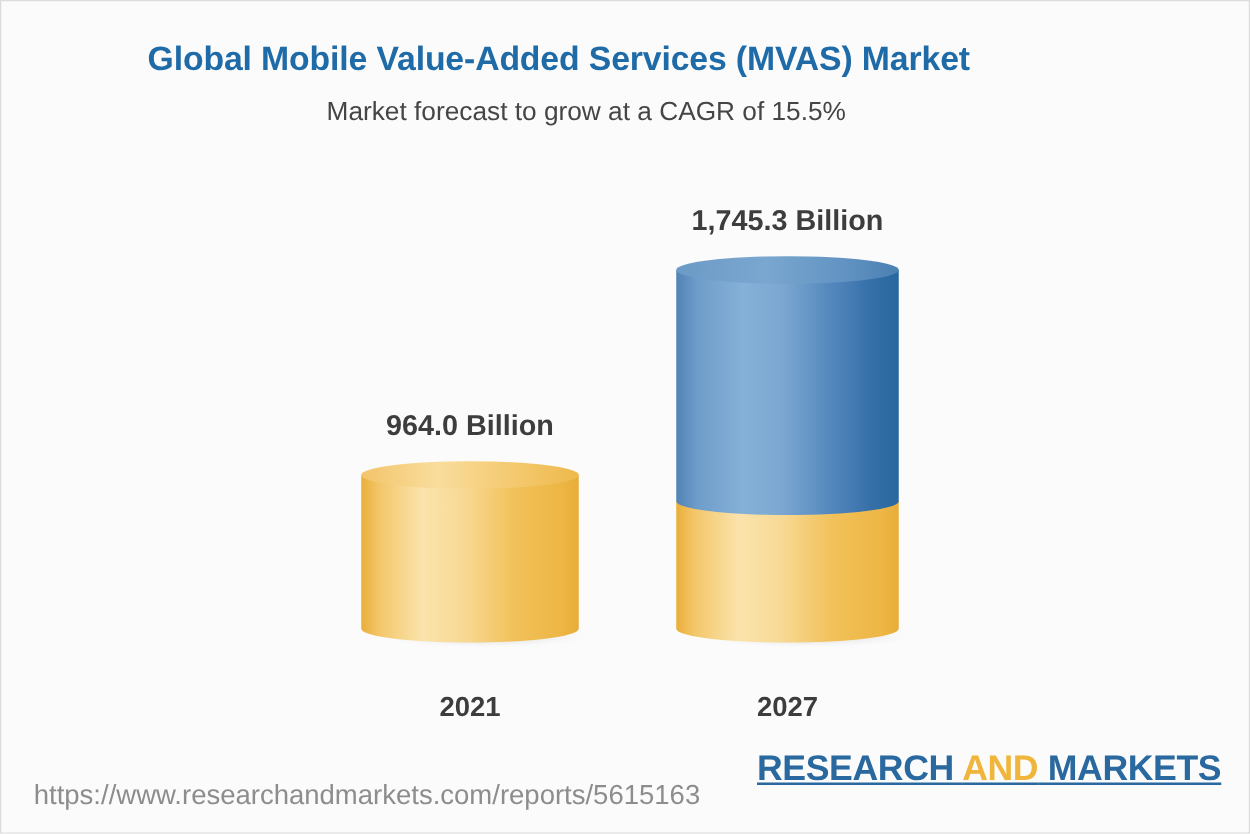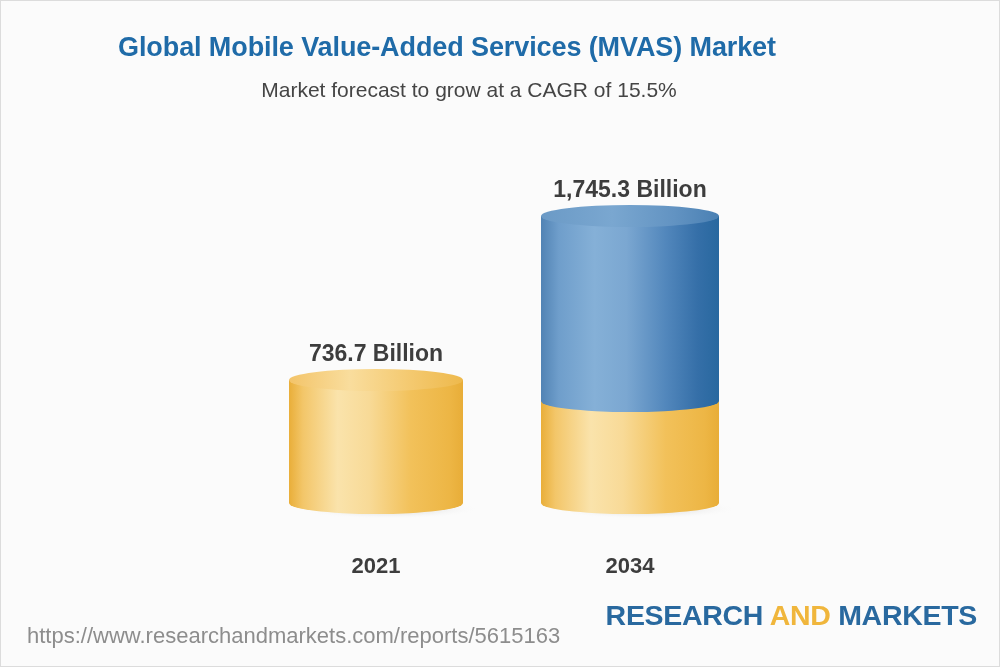--- a/index.html
+++ b/index.html
@@ -64,21 +64,20 @@
   .bar-group.g-2027 { left: 540px; top: 160px; width: 178px; }
 
   .value-label {
     position: absolute;
     left: 50%;
     transform: translateX(-50%);
     white-space: nowrap;
     font-size: 23px;
     font-weight: bold;
     color: #3d3d3d;
-    margin-top: 13px;
   }
   .g-2021 .value-label { top: 166px; }
   .g-2027 .value-label { top: 2px; }
 
   .cyl-wrap {
     position: absolute;
     left: 0;
     width: 100%;
   }
   .g-2021 .cyl-wrap { top: 208px; height: 145px; }
@@ -114,20 +113,21 @@
     top: 600px;
     text-align: right;
     line-height: 1;
   }
   .logo-main {
     font-size: 28.5px;
     font-weight: bold;
     letter-spacing: -0.3px;
     color: #29699f;
     white-space: nowrap;
+    text-decoration: underline;
   }
   .logo-main .logo-and { color: #f0b63c; }
   .logo-tag {
     margin-top: 6px;
     font-size: 12.4px;
     font-weight: bold;
     letter-spacing: 0.55px;
     color: #29699f;
     white-space: nowrap;
   }
@@ -139,21 +139,21 @@
 
   <div class="header">
     <h1 class="chart-title">Global Mobile Value-Added Services (MVAS) Market</h1>
     <h2 class="chart-subtitle">Market forecast to grow at a CAGR of 15.5%</h2>
   </div>
 
   <div class="plot">
 
     <div class="bar-group g-2021">
 
-      <div class="value-label">736.7 Billion</div>
+      <div class="value-label">964.0 Billion</div>
 
       <div class="cyl-wrap">
         <svg viewBox="0 0 174 145" preserveAspectRatio="none" aria-hidden="true">
           <defs>
             <linearGradient id="goldBody1" x1="0" y1="0" x2="1" y2="0">
               <stop offset="0%" stop-color="#e9ae39"></stop>
               <stop offset="8%" stop-color="#f3c669"></stop>
               <stop offset="28%" stop-color="#fae3ab"></stop>
               <stop offset="46%" stop-color="#f8da97"></stop>
               <stop offset="70%" stop-color="#f2c15a"></stop>
@@ -225,21 +225,21 @@
           <ellipse cx="104" cy="304" rx="94" ry="10" fill="url(#shadow2)"></ellipse>
 
           <path d="M 0,196 L 0,298 A 89,11 0 0 0 178,298 L 178,196 Z" fill="url(#goldBody2)"></path>
 
           <path d="M 0,11 L 0,196 A 89,11 0 0 0 178,196 L 178,11 Z" fill="url(#blueBody2)"></path>
 
           <ellipse cx="89" cy="11" rx="89" ry="11" fill="url(#blueTop2)"></ellipse>
         </svg>
       </div>
 
-      <div class="year-label">2034</div>
+      <div class="year-label">2027</div>
     </div>
 
   </div>
 
   <div class="footer-url">https://www.researchandmarkets.com/reports/5615163</div>
 
   <div class="logo">
     <div class="logo-main"><span>RESEARCH </span><span class="logo-and">AND</span><span> MARKETS</span></div>
   </div>
 

